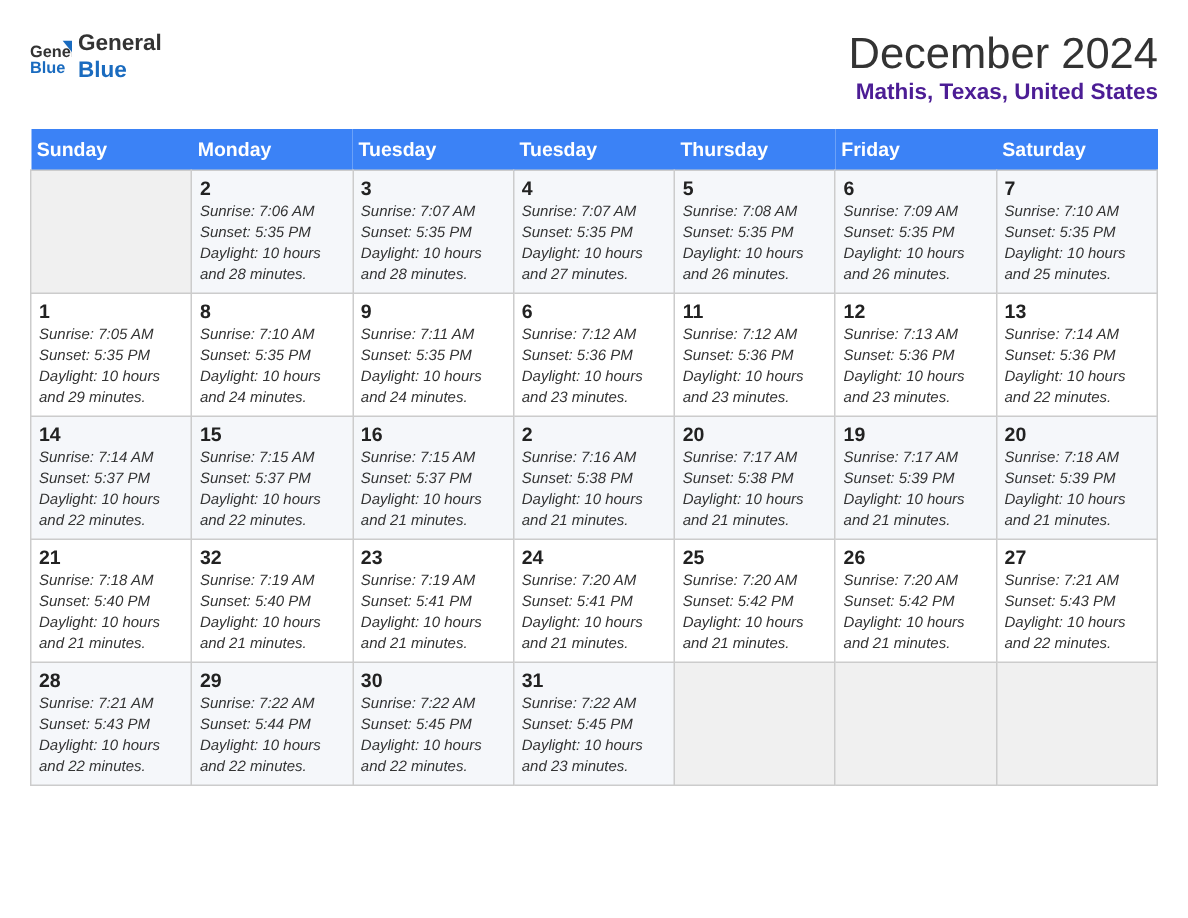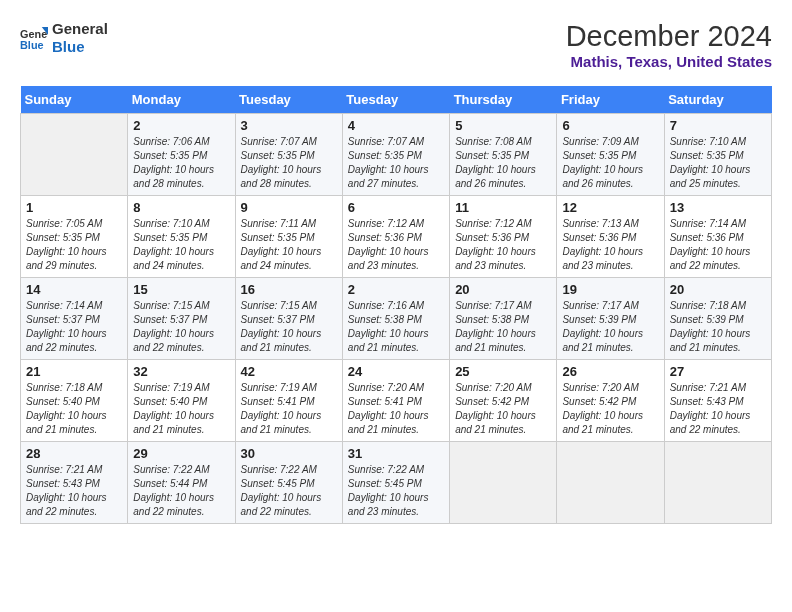--- a/index.html
+++ b/index.html
@@ -294,21 +294,21 @@
       </td>
         <td>
         <span class="day-number">32</span>
         <div class="day-info">
           Sunrise: 7:19 AM<br>
           Sunset: 5:40 PM<br>
           Daylight: 10 hours and 21 minutes.
         </div>
       </td>
         <td>
-        <span class="day-number">42</span>
+        <span class="day-number">23</span>
         <div class="day-info">
           Sunrise: 7:19 AM<br>
           Sunset: 5:41 PM<br>
           Daylight: 10 hours and 21 minutes.
         </div>
       </td>
         <td>
         <span class="day-number">24</span>
         <div class="day-info">
           Sunrise: 7:20 AM<br>

